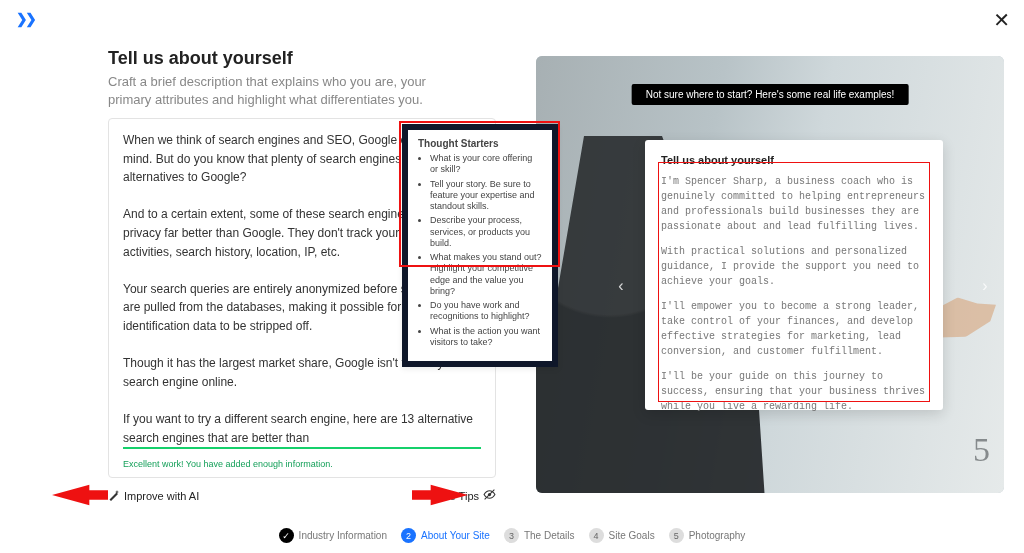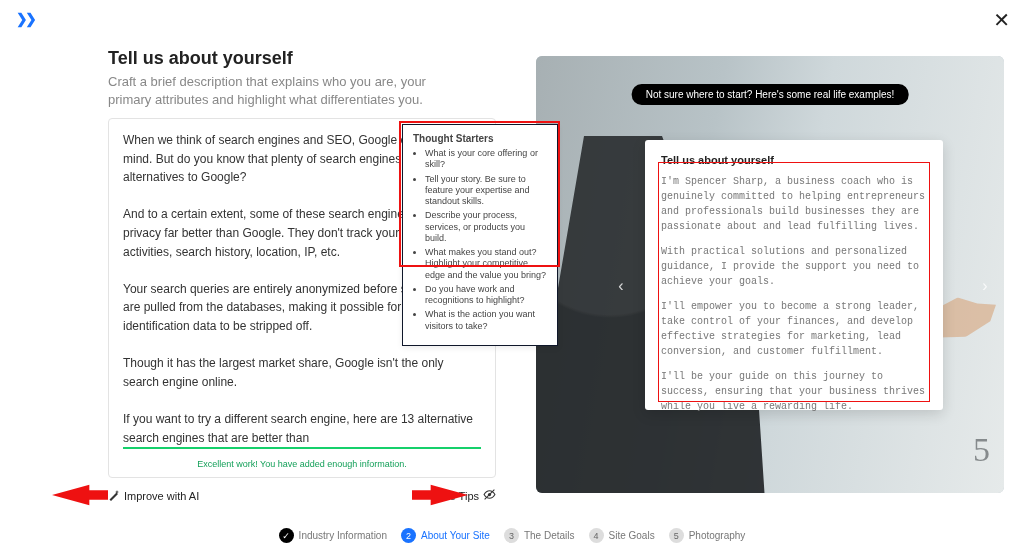--- a/index.html
+++ b/index.html
@@ -65,38 +65,37 @@
     white-space: pre-wrap;
   }
   .editor-underline {
     margin: 0 14px 6px 14px;
     border-bottom: 2px solid #15d06b;
   }
   .editor-footer {
     padding: 4px 14px 8px 14px;
     font-size: 9px;
     color: #15a05a;
-    text-align: center;
   }
   .action-row {
     display:flex; justify-content:space-between; align-items:center;
     margin-top: 10px;
     font-size: 11px;
   }
   .action-btn {
     display:flex; align-items:center; gap:4px;
     color:#222; cursor:pointer;
   }
   .tips-panel {
     position:absolute;
     left: 402px;
     top: 124px;
     width: 156px;
     background:#fff;
-    border:1px solid #0f172a;
+    border:6px solid #0f172a;
     box-shadow: 0 2px 6px rgba(0,0,0,.08);
     padding: 8px 10px 10px 10px;
     font-size: 9px;
     color:#444;
   }
   .tips-title { font-weight:600; font-size:10px; margin-bottom:4px; }
   .tips-panel ul { padding-left: 12px; }
   .tips-panel li { margin-bottom:3px; line-height:1.25; }
   .red-box-tips {
     position:absolute;
@@ -142,21 +141,21 @@
   .board-num {
     position:absolute; right:14px; bottom:24px;
     font-family: Georgia, serif; font-size:34px; color:#3a3f42; opacity:.55;
   }
   .black-pill {
     position:absolute;
     top: 28px; left:50%; transform:translateX(-50%);
     background:#000; color:#fff;
     font-size: 10px;
     padding: 5px 14px;
-    border-radius: 10px;
+    border-radius: 2px;
     white-space:nowrap;
   }
   .example-card {
     position:absolute;
     left: 109px; top: 84px;
     width: 298px;
     height: 270px;
     background:#fff;
     border-radius: 3px;
     box-shadow: 0 4px 14px rgba(0,0,0,.14);

